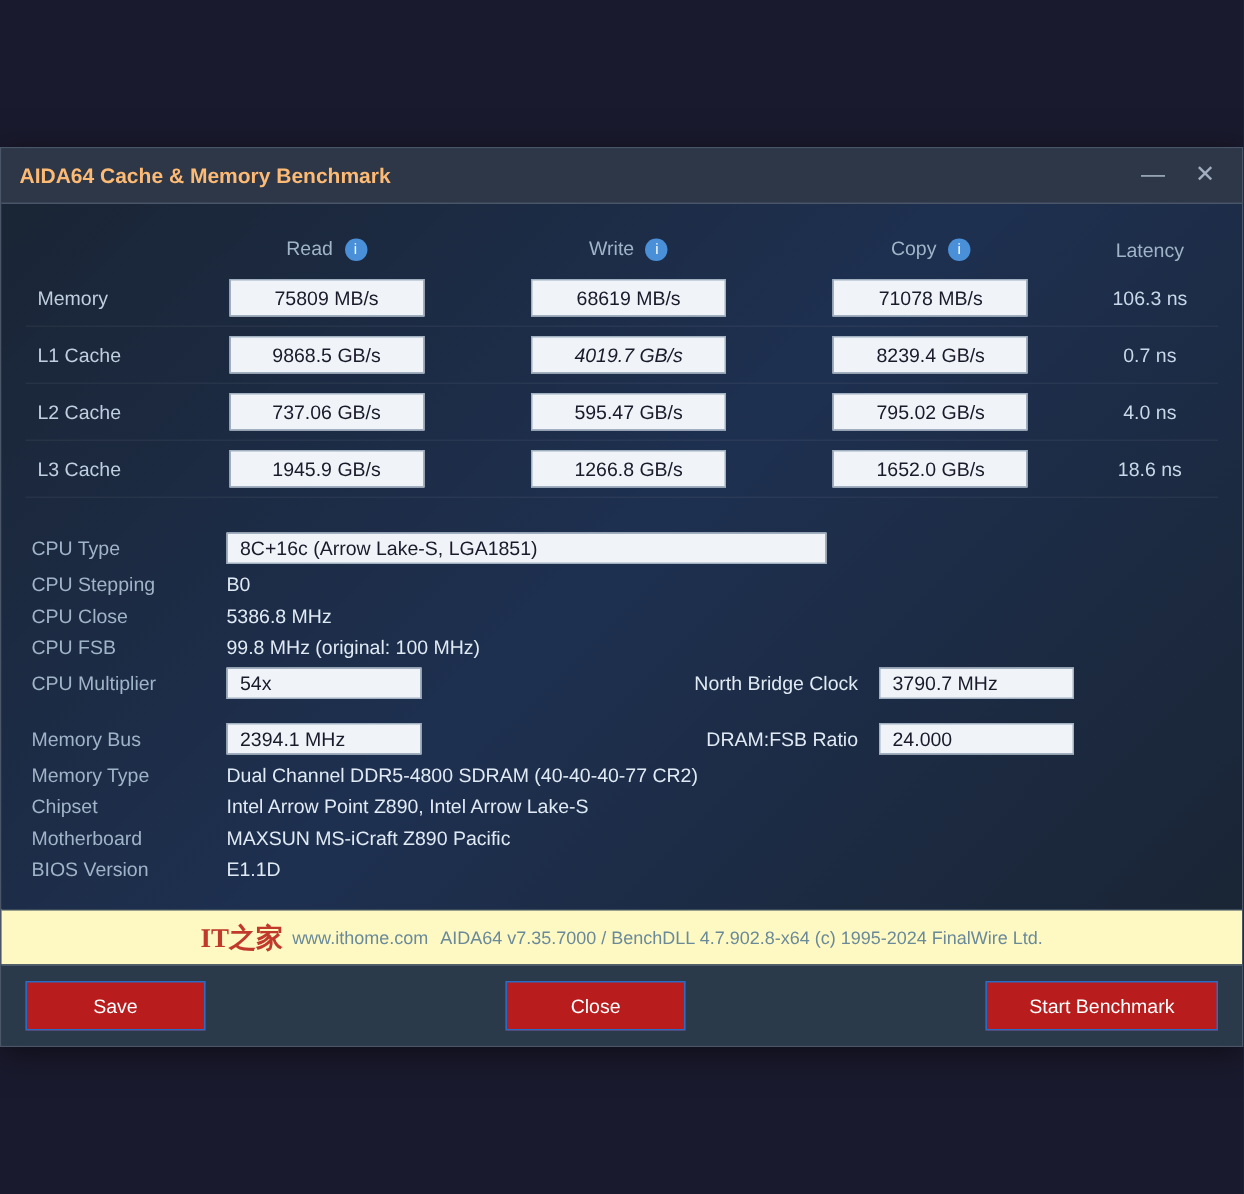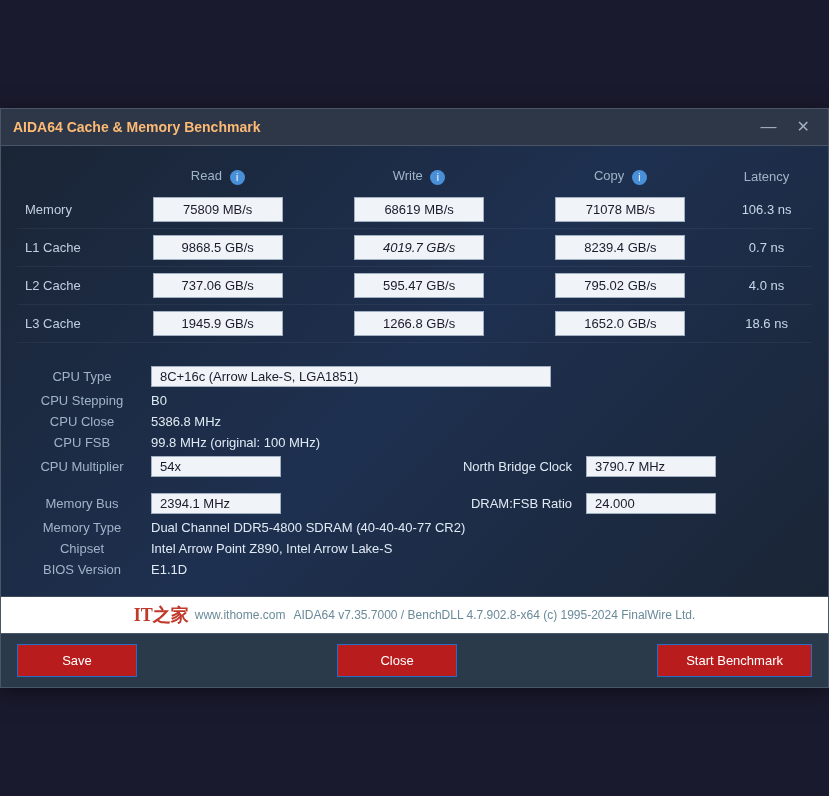--- a/index.html
+++ b/index.html
@@ -112,21 +112,21 @@
       text-align: center;
       font-size: 13px;
       min-width: 130px;
       display: inline-block;
     }
 
     .bench-row td { border-bottom: 1px solid rgba(255,255,255,0.05); }
 
     
     .footer-bar {
-      background: #ffffff;
+      background: #fef9c3;
       border-top: 1px solid #3a4a5a;
       padding: 6px 16px;
       display: flex;
       align-items: center;
       justify-content: center;
       gap: 8px;
     }
 
     .watermark {
       display: flex;
@@ -183,21 +183,20 @@
       padding: 3px 4px;
       font-size: 13px;
       color: #c8d8e8;
       vertical-align: middle;
     }
 
     .info-table .lbl {
       color: #a0b4c8;
       width: 130px;
       white-space: nowrap;
-      text-align: center;
     }
 
     .info-table .val {
       color: #e0eaf4;
     }
 
     .val-box {
       background: #f0f4f8;
       color: #1a1a2a;
       border: 1px solid #a0b0c0;
@@ -342,20 +341,24 @@
         </tr>
         <tr>
           <td class="lbl">Memory Type</td>
           <td colspan="3" class="val">Dual Channel DDR5-4800 SDRAM  (40-40-40-77 CR2)</td>
         </tr>
         <tr>
           <td class="lbl">Chipset</td>
           <td colspan="3" class="val">Intel Arrow Point Z890, Intel Arrow Lake-S</td>
         </tr>
         <tr>
+          <td class="lbl">Motherboard</td>
+          <td colspan="3" class="val">MAXSUN MS-iCraft Z890 Pacific</td>
+        </tr>
+        <tr>
           <td class="lbl">BIOS Version</td>
           <td colspan="3" class="val">E1.1D</td>
         </tr>
       </tbody>
     </table>
   </div>
 
   <div class="footer-bar">
     <div class="watermark">
       <span class="watermark-logo">IT之家</span>

